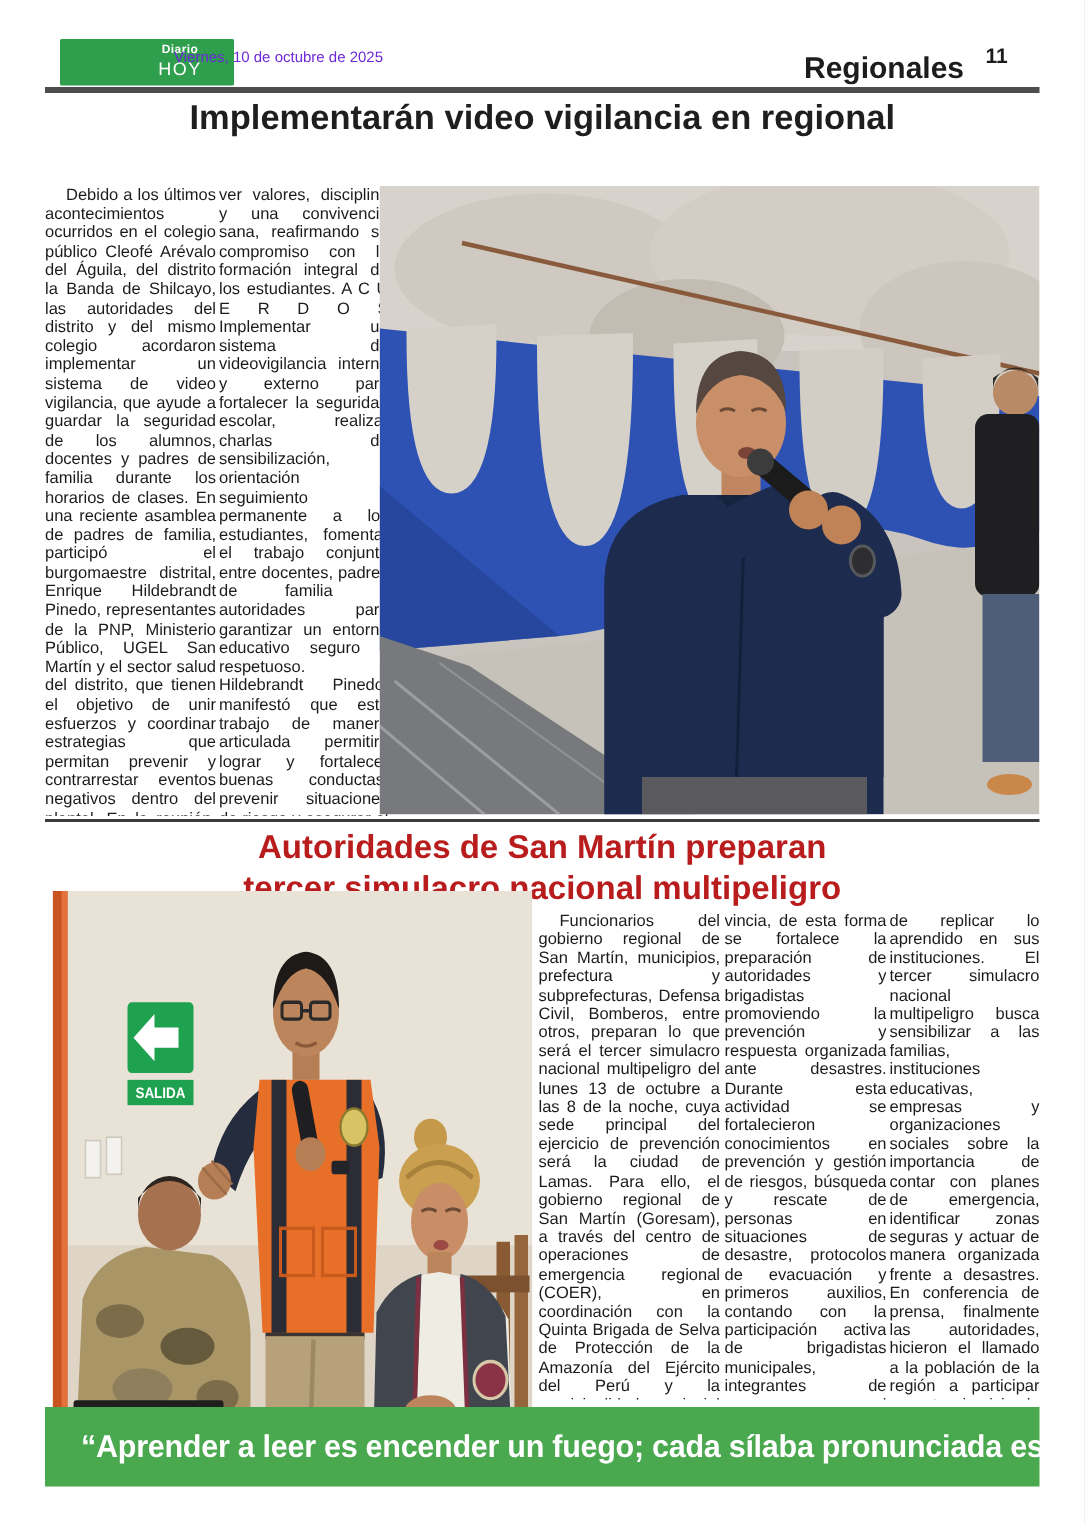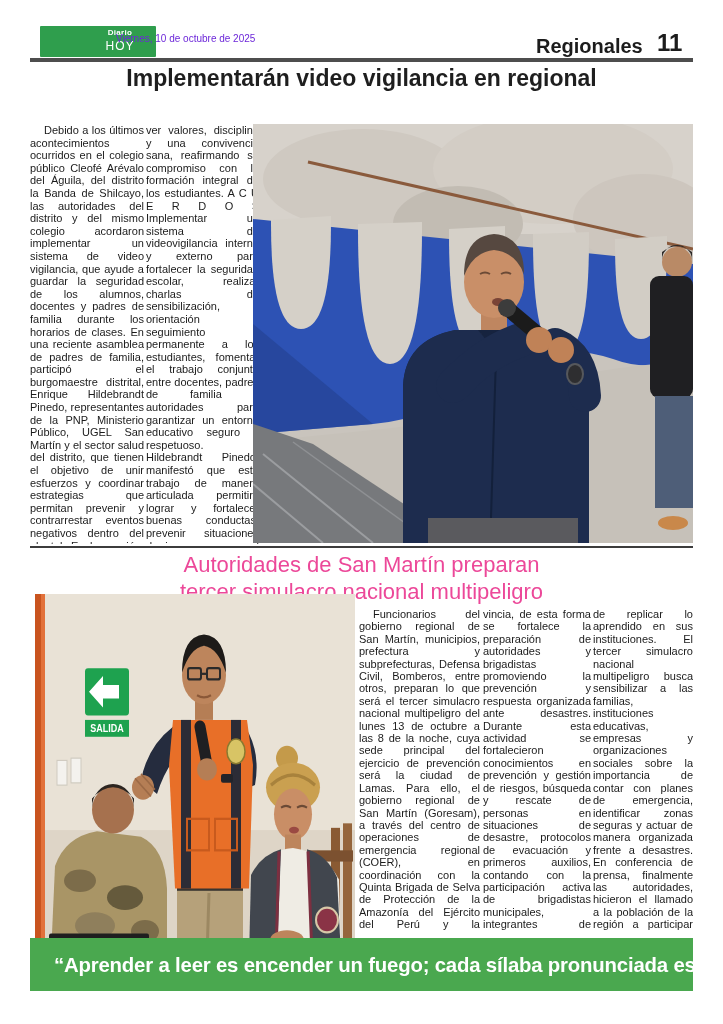--- a/index.html
+++ b/index.html
@@ -10,31 +10,31 @@
   }
   
   .logo{
     position:absolute;left:40px;top:26px;width:72px;height:31px;
     background:#2f9e4d;color:#fff;text-align:center;border-radius:1px;padding-left:44px;
   }
   .logo-top{font-size:8px;font-weight:bold;line-height:10px;padding-top:2px;letter-spacing:.3px;}
   .logo-main{font-size:12px;font-weight:normal;line-height:17px;letter-spacing:1px;}
   .date{position:absolute;left:116px;top:33px;font-size:10px;color:#6d28d9;}
   .section{position:absolute;left:536px;top:35px;font-size:20px;font-weight:bold;color:#1c1c1c;}
-  .pagenum{position:absolute;left:657px;top:29px;font-size:24px;font-weight:bold;color:#1c1c1c;}
+  .pagenum{position:absolute;left:657px;top:29px;font-size:14px;font-weight:bold;color:#1c1c1c;}
   .header-rule{position:absolute;left:30px;top:58px;width:663px;height:4px;background:#4d4d4d;}
 
   
   .headline1{
     position:absolute;left:30px;top:65px;width:663px;text-align:center;
     font-size:23px;font-weight:bold;line-height:26px;color:#1e1e1e;
   }
   .headline2{
     position:absolute;left:30px;top:551px;width:663px;text-align:center;
-    font-size:22px;font-weight:normal;line-height:27px;color:#ec4899;
+    font-size:22px;font-weight:bold;line-height:27px;color:#b91c1c;
   }
 
   
   .col{
     position:absolute;font-size:11px;line-height:12.6px;text-align:justify;
     color:#1b1b1b;overflow:hidden;
   }
   .indent{text-indent:14px;}
   .a1c1{left:30px;top:124px;width:114px;height:420px;}
   .a1c2{left:146px;top:124px;width:113px;height:420px;}

